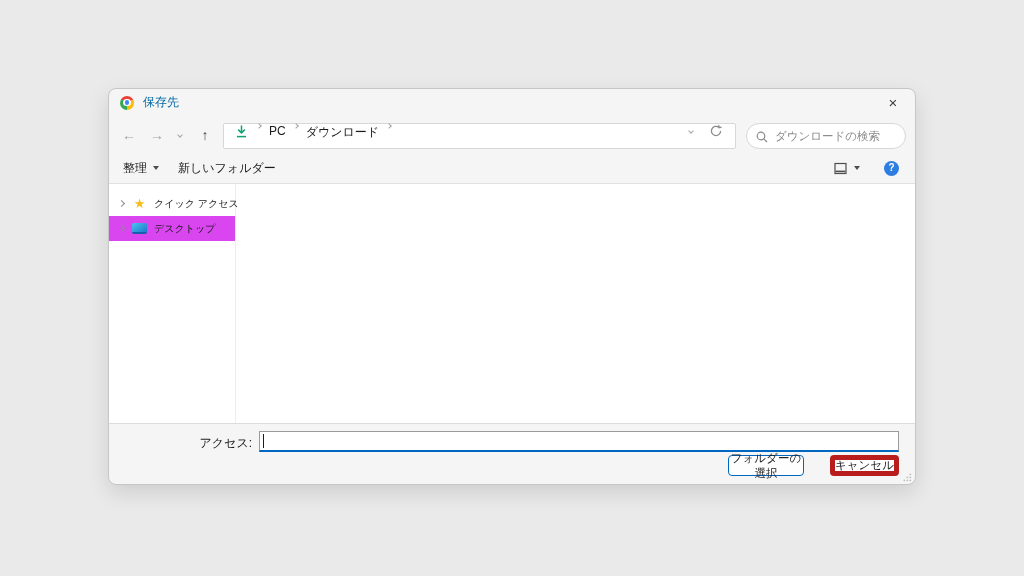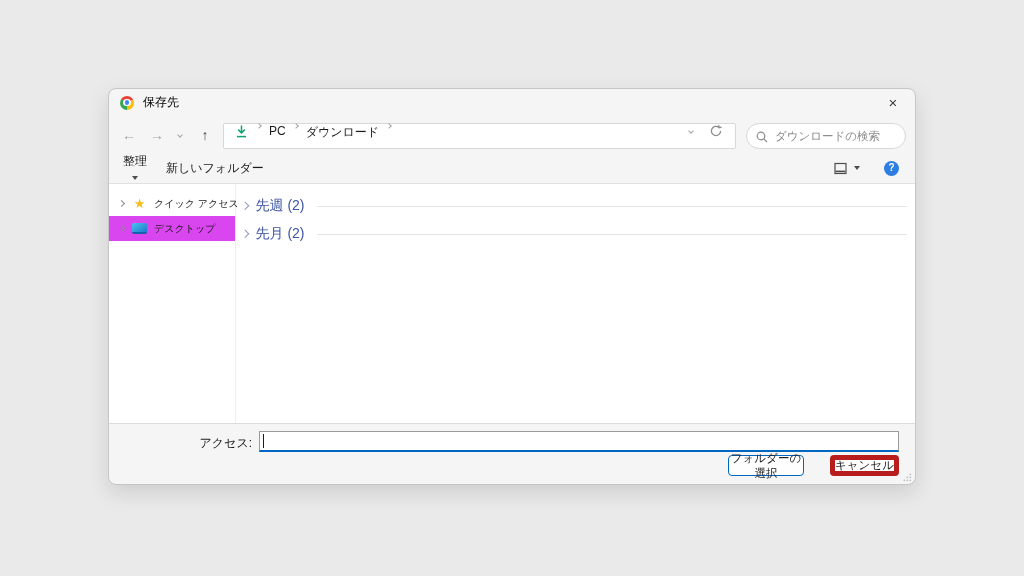--- a/index.html
+++ b/index.html
@@ -15,21 +15,21 @@
     background:#f5f5f5; border:1px solid #c6c6c6; border-radius:8px;
     box-shadow:0 8px 22px rgba(0,0,0,.12);
   }
   
   .titlebar { position:absolute; left:0; top:0; right:0; height:27px;
     display:flex; align-items:center; padding-left:11px; }
   .chrome-icon { width:14px; height:14px; border-radius:50%; position:relative; flex:0 0 auto;
     background:conic-gradient(from 0deg,#ea4335 0 60deg,#fbbc05 60deg 180deg,#34a853 180deg 300deg,#ea4335 300deg 360deg); }
   .chrome-icon::before { content:""; position:absolute; inset:3.4px; background:#fff; border-radius:50%; }
   .chrome-icon::after  { content:""; position:absolute; inset:4.6px; background:#4285f4; border-radius:50%; }
-  .win-title { margin-left:9px; font-size:12px; color:#000000; }
+  .win-title { margin-left:9px; font-size:12px; color:#0369a1; }
   .close-btn { position:absolute; right:7px; top:2px; width:30px; height:23px;
     background:transparent; border:none; font-size:15px; color:#3c3c3c;
     display:flex; align-items:center; justify-content:center; cursor:default;
     font-family:inherit; }
   
   .navrow { position:absolute; left:0; top:27px; right:0; height:37px; }
   .nav-glyph { position:absolute; top:0; height:37px; display:flex; align-items:center;
     justify-content:center; background:transparent; border:none; font-size:14px; font-family:inherit; }
   .nav-back    { left:8px;  width:24px; color:#a4a0a0; }
   .nav-forward { left:36px; width:24px; color:#a4a0a0; }
@@ -51,21 +51,21 @@
     background:#fff; border:1px solid #d7d7d7; border-radius:13px; display:flex; align-items:center; }
   .search-input { border:none; outline:none; background:transparent; width:100%;
     font-size:11.5px; padding-left:28px; font-family:inherit; color:#333; }
   .search-input::placeholder { color:#8a8a8a; opacity:1; }
   .search-glass { position:absolute; left:8px; top:6px; }
   
   .toolbar { position:absolute; left:0; top:64px; right:0; height:31px;
     display:flex; align-items:center; border-bottom:1px solid #e1e1e1; }
   .tool-btn { background:transparent; border:none; font-size:12px; color:#1b1b1b;
     display:flex; align-items:center; gap:6px; font-family:inherit; height:100%; }
-  .organize { margin-left:14px;flex-direction:column; }
+  .organize { margin-left:14px; }
   .newfolder { margin-left:19px; }
   .tri-down { width:0; height:0; border-left:3.5px solid transparent;
     border-right:3.5px solid transparent; border-top:4.5px solid #4d4d4d; }
   .tool-spacer { flex:1; }
   .view-btn { margin-right:0; }
   .help-btn { margin-left:24px; margin-right:16px; border:none; background:transparent; }
   .help-circle { width:15px; height:15px; border-radius:50%; background:#2d7ee0;
     color:#fff; font-size:10px; font-weight:bold; display:flex; align-items:center;
     justify-content:center; line-height:1; }
   
@@ -203,32 +203,20 @@
       </div>
       <div class="side-row selected">
         <span class="chev chev-right side-chev"></span>
         <span class="side-icon">
           <span class="mini-monitor"></span>
         </span>
         <span class="side-label">デスクトップ</span>
       </div>
     </div>
 
-    <div class="files">
-      <div class="group-row">
-        <span class="group-chev"></span>
-        <span class="group-label">先週 (2)</span>
-        <span class="group-line"></span>
-      </div>
-      <div class="group-row">
-        <span class="group-chev"></span>
-        <span class="group-label">先月 (2)</span>
-        <span class="group-line"></span>
-      </div>
-    </div>
   </div>
 
   <div class="bottombar">
     <div class="folder-label">アクセス:</div>
     <input class="folder-input" value="" style="">
     <span class="caret"></span>
     <button class="dlg-btn btn-select">
       <span>フォルダーの選択</span>
     </button>
     <button class="dlg-btn btn-cancel">

